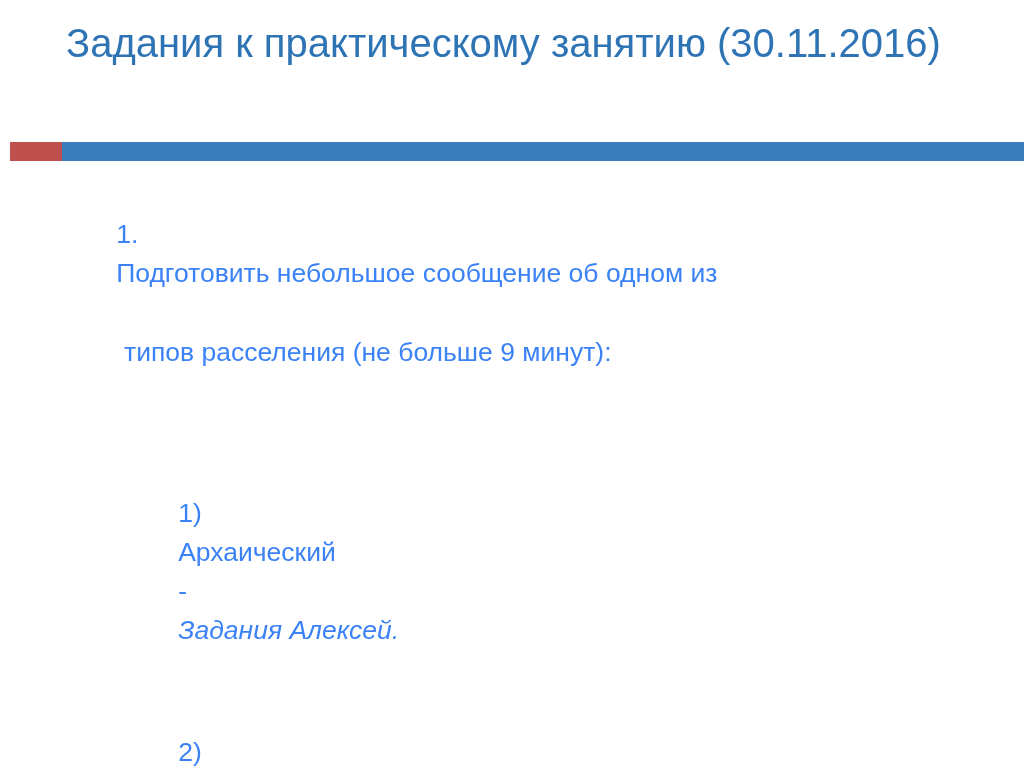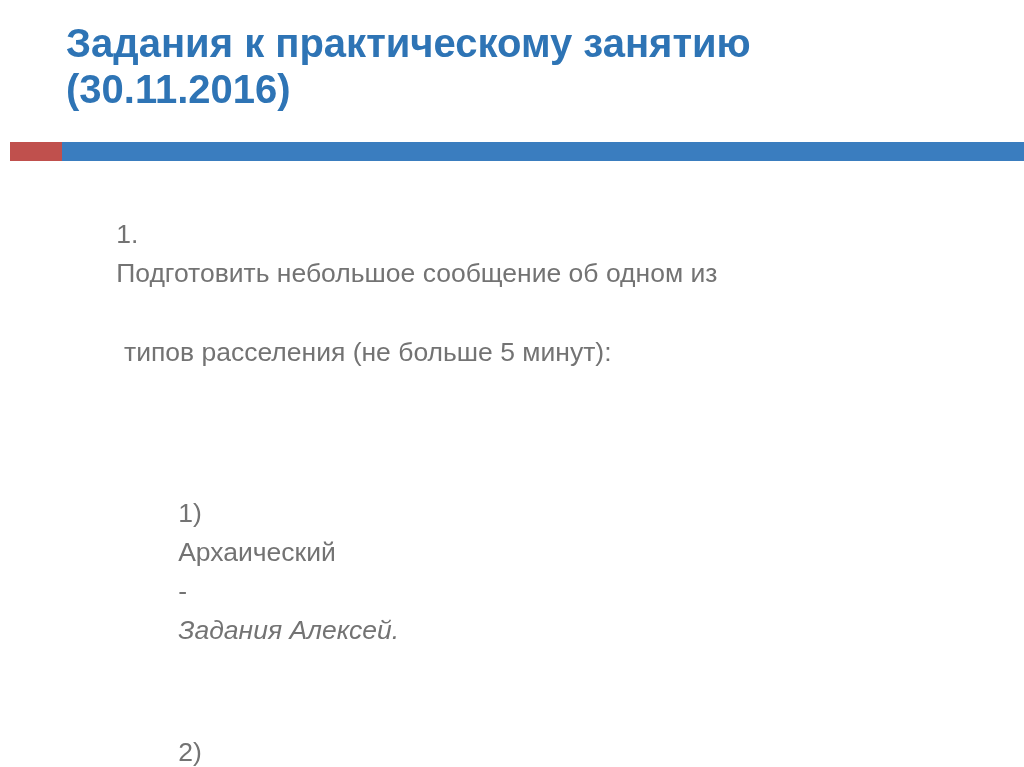--- a/index.html
+++ b/index.html
@@ -25,21 +25,21 @@
     position: absolute;
     left: 66px;
     top: 20px;
     width: 920px;
   }
 
   .slide-title {
     font-size: 40px;
     line-height: 1.15;
     color: #2e74b5;
-    font-weight: bold;
+    font-weight: normal;
     letter-spacing: 0px;
     margin: 0;
     white-space: pre-line;
   }
 
   .rule {
     position: absolute;
     top: 142px;
     height: 19px;
   }
@@ -57,21 +57,21 @@
   .body-block {
     position: absolute;
     left: 62px;
     top: 176px;
     width: 900px;
   }
 
   .body-line {
     font-size: 26.5px;
     line-height: 1.48;
-    color: #737373;
+    color: #3b82f6;
     margin: 0 0 4px 0;
     white-space: pre-wrap;
   }
 
   .lvl1 {
     padding-left: 10px;
     text-indent: 0;
   }
   .lvl1 .cont {
     display: block;
@@ -94,21 +94,21 @@
   </div>
 
   <div class="rule rule-left"></div>
   <div class="rule rule-right"></div>
 
   <div class="body-block">
 
     <p class="body-line lvl1">
       <span>1.</span>
       <span>Подготовить небольшое сообщение об одном из</span>
-      <span class="cont">типов расселения (не больше 5 минут):</span>
+      <span class="cont">типов расселения (не больше 9 минут):</span>
     </p>
 
     <p class="body-line lvl2">
       <span>1)</span>
       <span>Архаический</span>
       <span>-</span>
       <span class="ital">Задания Алексей</span><span class="ital">.</span>
     </p>
 
     <p class="body-line lvl2">

